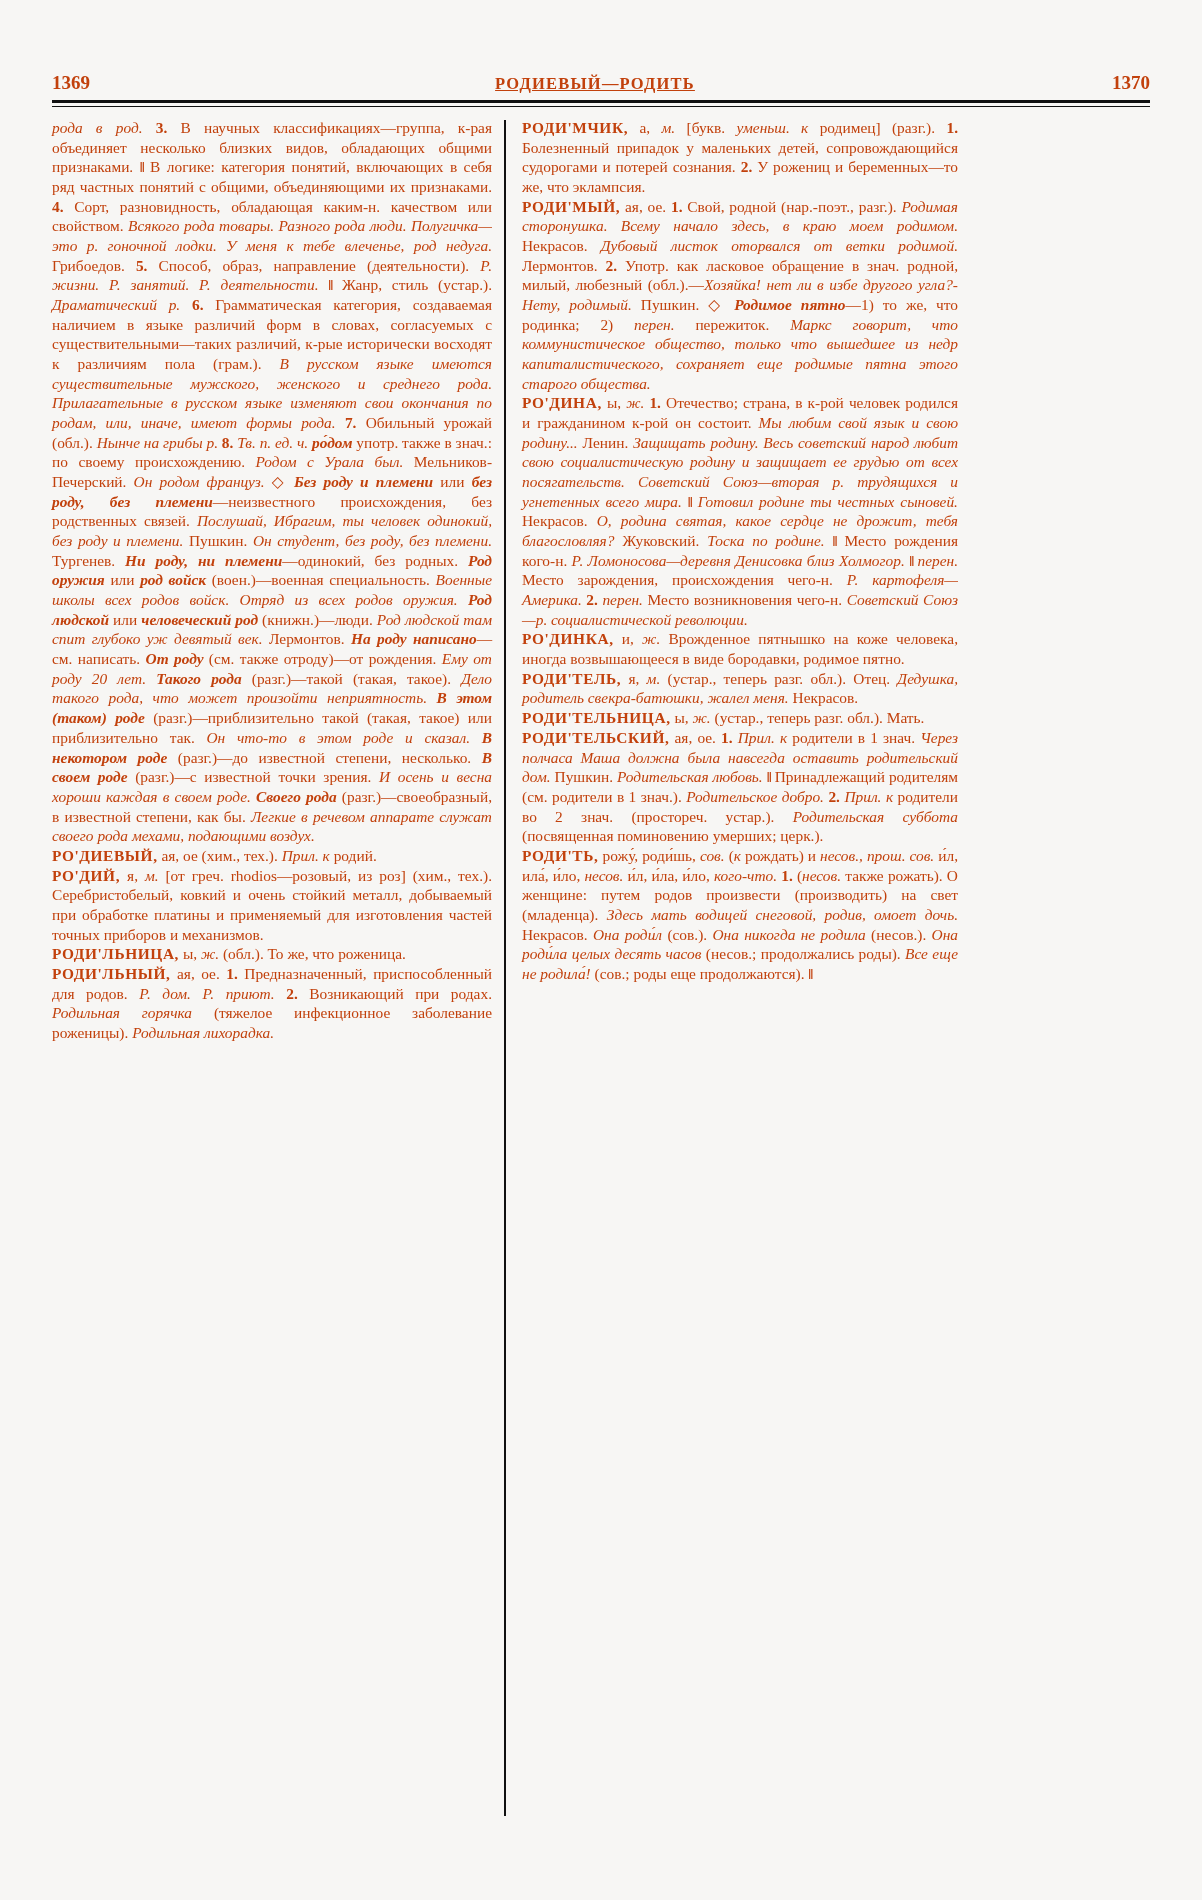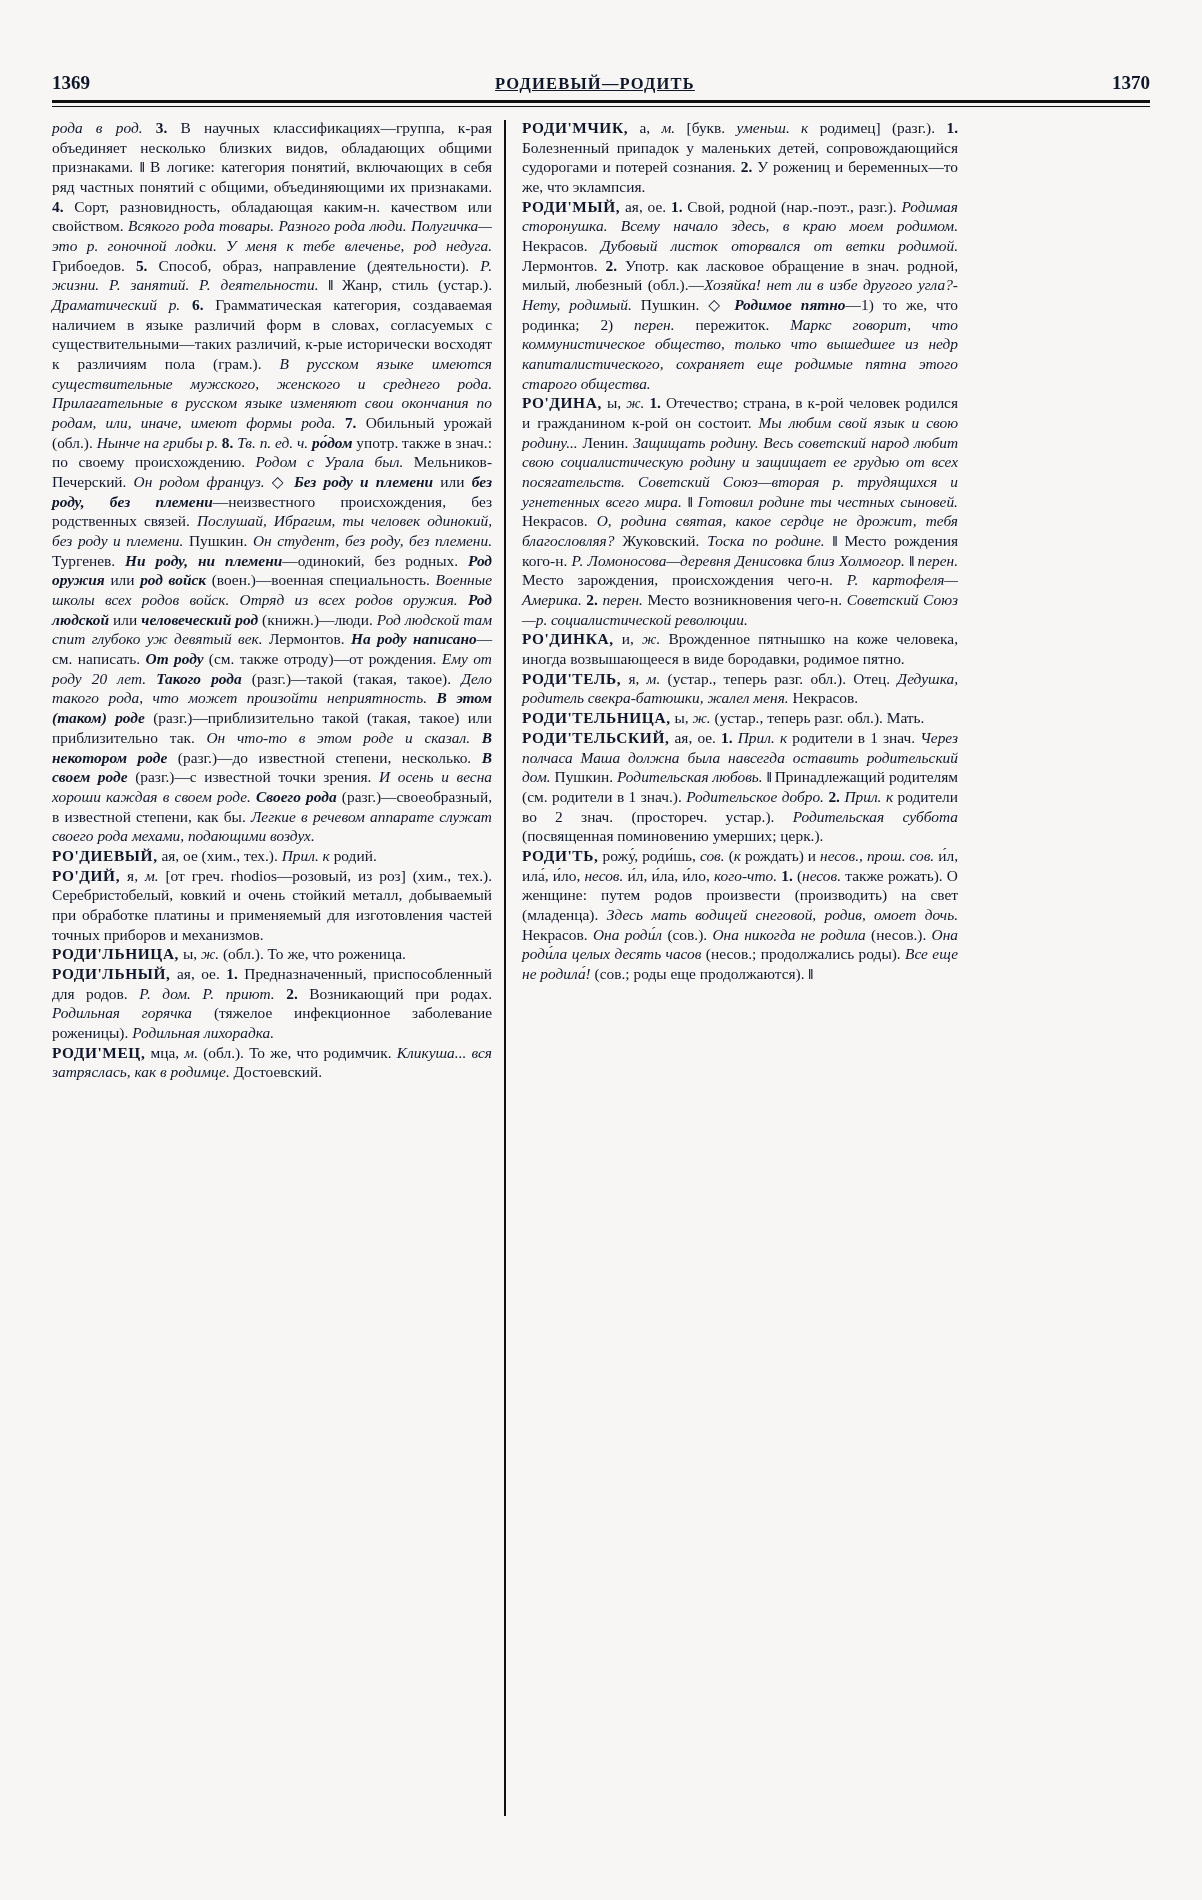--- a/index.html
+++ b/index.html
@@ -8,21 +8,21 @@
     background: #f4f3f1;
   }
   .page {
     position: relative;
     width: 1202px;
     height: 1900px;
     margin: 0 auto;
     background: #f7f6f4;
     box-sizing: border-box;
     font-family: "Liberation Serif", "DejaVu Serif", serif;
-    color: #0f172a;
+    color: #c2410c;
     overflow: hidden;
   }
   
   .runhead {
     position: absolute;
     top: 62px;
     left: 52px;
     right: 52px;
     height: 30px;
     display: flex;
@@ -117,21 +117,20 @@
 
   <div class="cols">
 
     <div class="col col-left">
       <div class="body">
         <p><span class="i">рода в род.</span> <span class="sense">3.</span> В научных классификациях—группа, к-рая объединяет несколько близких видов, обладающих общими признаками. <span class="vbar">‖</span> В логике: категория понятий, включающих в себя ряд частных понятий с общими, объединяющими их признаками. <span class="sense">4.</span> Сорт, разновидность, обладающая каким-н. качеством или свойством. <span class="i">Всякого рода товары. Разного рода люди. Полугичка—это р. гоночной лодки. У меня к тебе влеченье, род недуга.</span> Грибоедов. <span class="sense">5.</span> Способ, образ, направление (деятельности). <span class="i">Р. жизни. Р. занятий. Р. деятельности.</span> <span class="vbar">‖</span> Жанр, стиль (устар.). <span class="i">Драматический р.</span> <span class="sense">6.</span> Грамматическая категория, создаваемая наличием в языке различий форм в словах, согласуемых с существительными—таких различий, к-рые исторически восходят к различиям пола (грам.). <span class="i">В русском языке имеются существительные мужского, женского и среднего рода. Прилагательные в русском языке изменяют свои окончания по родам, или, иначе, имеют формы рода.</span> <span class="sense">7.</span> Обильный урожай (обл.). <span class="i">Нынче на грибы р.</span> <span class="sense">8.</span> <span class="i">Тв. п. ед. ч.</span> <span class="b">ро́дом</span> употр. также в знач.: по своему происхождению. <span class="i">Родом с Урала был.</span> Мельников-Печерский. <span class="i">Он родом француз.</span> <span class="dia">◇</span> <span class="b">Без роду и племени</span> или <span class="b">без роду, без племени</span>—неизвестного происхождения, без родственных связей. <span class="i">Послушай, Ибрагим, ты человек одинокий, без роду и племени.</span> Пушкин. <span class="i">Он студент, без роду, без племени.</span> Тургенев. <span class="b">Ни роду, ни племени</span>—одинокий, без родных. <span class="b">Род оружия</span> или <span class="b">род войск</span> (воен.)—военная специальность. <span class="i">Военные школы всех родов войск. Отряд из всех родов оружия.</span> <span class="b">Род людской</span> или <span class="b">человеческий род</span> (книжн.)—люди. <span class="i">Род людской там спит глубоко уж девятый век.</span> Лермонтов. <span class="b">На роду написано</span>—см. написать. <span class="b">От роду</span> (см. также отроду)—от рождения. <span class="i">Ему от роду 20 лет.</span> <span class="b">Такого рода</span> (разг.)—такой (такая, такое). <span class="i">Дело такого рода, что может произойти неприятность.</span> <span class="b">В этом (таком) роде</span> (разг.)—приблизительно такой (такая, такое) или приблизительно так. <span class="i">Он что-то в этом роде и сказал.</span> <span class="b">В некотором роде</span> (разг.)—до известной степени, несколько. <span class="b">В своем роде</span> (разг.)—с известной точки зрения. <span class="i">И осень и весна хороши каждая в своем роде.</span> <span class="b">Своего рода</span> (разг.)—своеобразный, в известной степени, как бы. <span class="i">Легкие в речевом аппарате служат своего рода мехами, подающими воздух.</span></p>
         <p class="entry"><span class="hw">РО'ДИЕВЫЙ,</span> ая, ое (хим., тех.). <span class="i">Прил. к</span> родий.</p>
         <p class="entry"><span class="hw">РО'ДИЙ,</span> я, <span class="i">м.</span> [от греч. rhodios—розовый, из роз] (хим., тех.). Серебристобелый, ковкий и очень стойкий металл, добываемый при обработке платины и применяемый для изготовления частей точных приборов и механизмов.</p>
         <p class="entry"><span class="hw">РОДИ'ЛЬНИЦА,</span> ы, <span class="i">ж.</span> (обл.). То же, что роженица.</p>
         <p class="entry"><span class="hw">РОДИ'ЛЬНЫЙ,</span> ая, ое. <span class="sense">1.</span> Предназначенный, приспособленный для родов. <span class="i">Р. дом. Р. приют.</span> <span class="sense">2.</span> Возникающий при родах. <span class="i">Родильная горячка</span> (тяжелое инфекционное заболевание роженицы). <span class="i">Родильная лихорадка.</span></p>
-        <p class="entry"><span class="hw">РОДИ'МЕЦ,</span> мца, <span class="i">м.</span> (обл.). То же, что родимчик. <span class="i">Кликуша... вся затряслась, как в родимце.</span> Достоевский.</p>
       </div>
     </div>
 
     <div class="divider"></div>
 
     <div class="col col-right">
       <div class="body">
         <p class="entry"><span class="hw">РОДИ'МЧИК,</span> а, <span class="i">м.</span> [букв. <span class="i">уменьш. к</span> родимец] (разг.). <span class="sense">1.</span> Болезненный припадок у маленьких детей, сопровождающийся судорогами и потерей сознания. <span class="sense">2.</span> У рожениц и беременных—то же, что эклампсия.</p>
         <p class="entry"><span class="hw">РОДИ'МЫЙ,</span> ая, ое. <span class="sense">1.</span> Свой, родной (нар.-поэт., разг.). <span class="i">Родимая сторонушка. Всему начало здесь, в краю моем родимом.</span> Некрасов. <span class="i">Дубовый листок оторвался от ветки родимой.</span> Лермонтов. <span class="sense">2.</span> Употр. как ласковое обращение в знач. родной, милый, любезный (обл.).—<span class="i">Хозяйка! нет ли в избе другого угла?-Нету, родимый.</span> Пушкин. <span class="dia">◇</span> <span class="b">Родимое пятно</span>—1) то же, что родинка; 2) <span class="i">перен.</span> пережиток. <span class="i">Маркс говорит, что коммунистическое общество, только что вышедшее из недр капиталистического, сохраняет еще родимые пятна этого старого общества.</span></p>
         <p class="entry"><span class="hw">РО'ДИНА,</span> ы, <span class="i">ж.</span> <span class="sense">1.</span> Отечество; страна, в к-рой человек родился и гражданином к-рой он состоит. <span class="i">Мы любим свой язык и свою родину...</span> Ленин. <span class="i">Защищать родину. Весь советский народ любит свою социалистическую родину и защищает ее грудью от всех посягательств. Советский Союз—вторая р. трудящихся и угнетенных всего мира.</span> <span class="vbar">‖</span> <span class="i">Готовил родине ты честных сыновей.</span> Некрасов. <span class="i">О, родина святая, какое сердце не дрожит, тебя благословляя?</span> Жуковский. <span class="i">Тоска по родине.</span> <span class="vbar">‖</span> Место рождения кого-н. <span class="i">Р. Ломоносова—деревня Денисовка близ Холмогор.</span> <span class="vbar">‖</span> <span class="i">перен.</span> Место зарождения, происхождения чего-н. <span class="i">Р. картофеля—Америка.</span> <span class="sense">2.</span> <span class="i">перен.</span> Место возникновения чего-н. <span class="i">Советский Союз—р. социалистической революции.</span></p>

